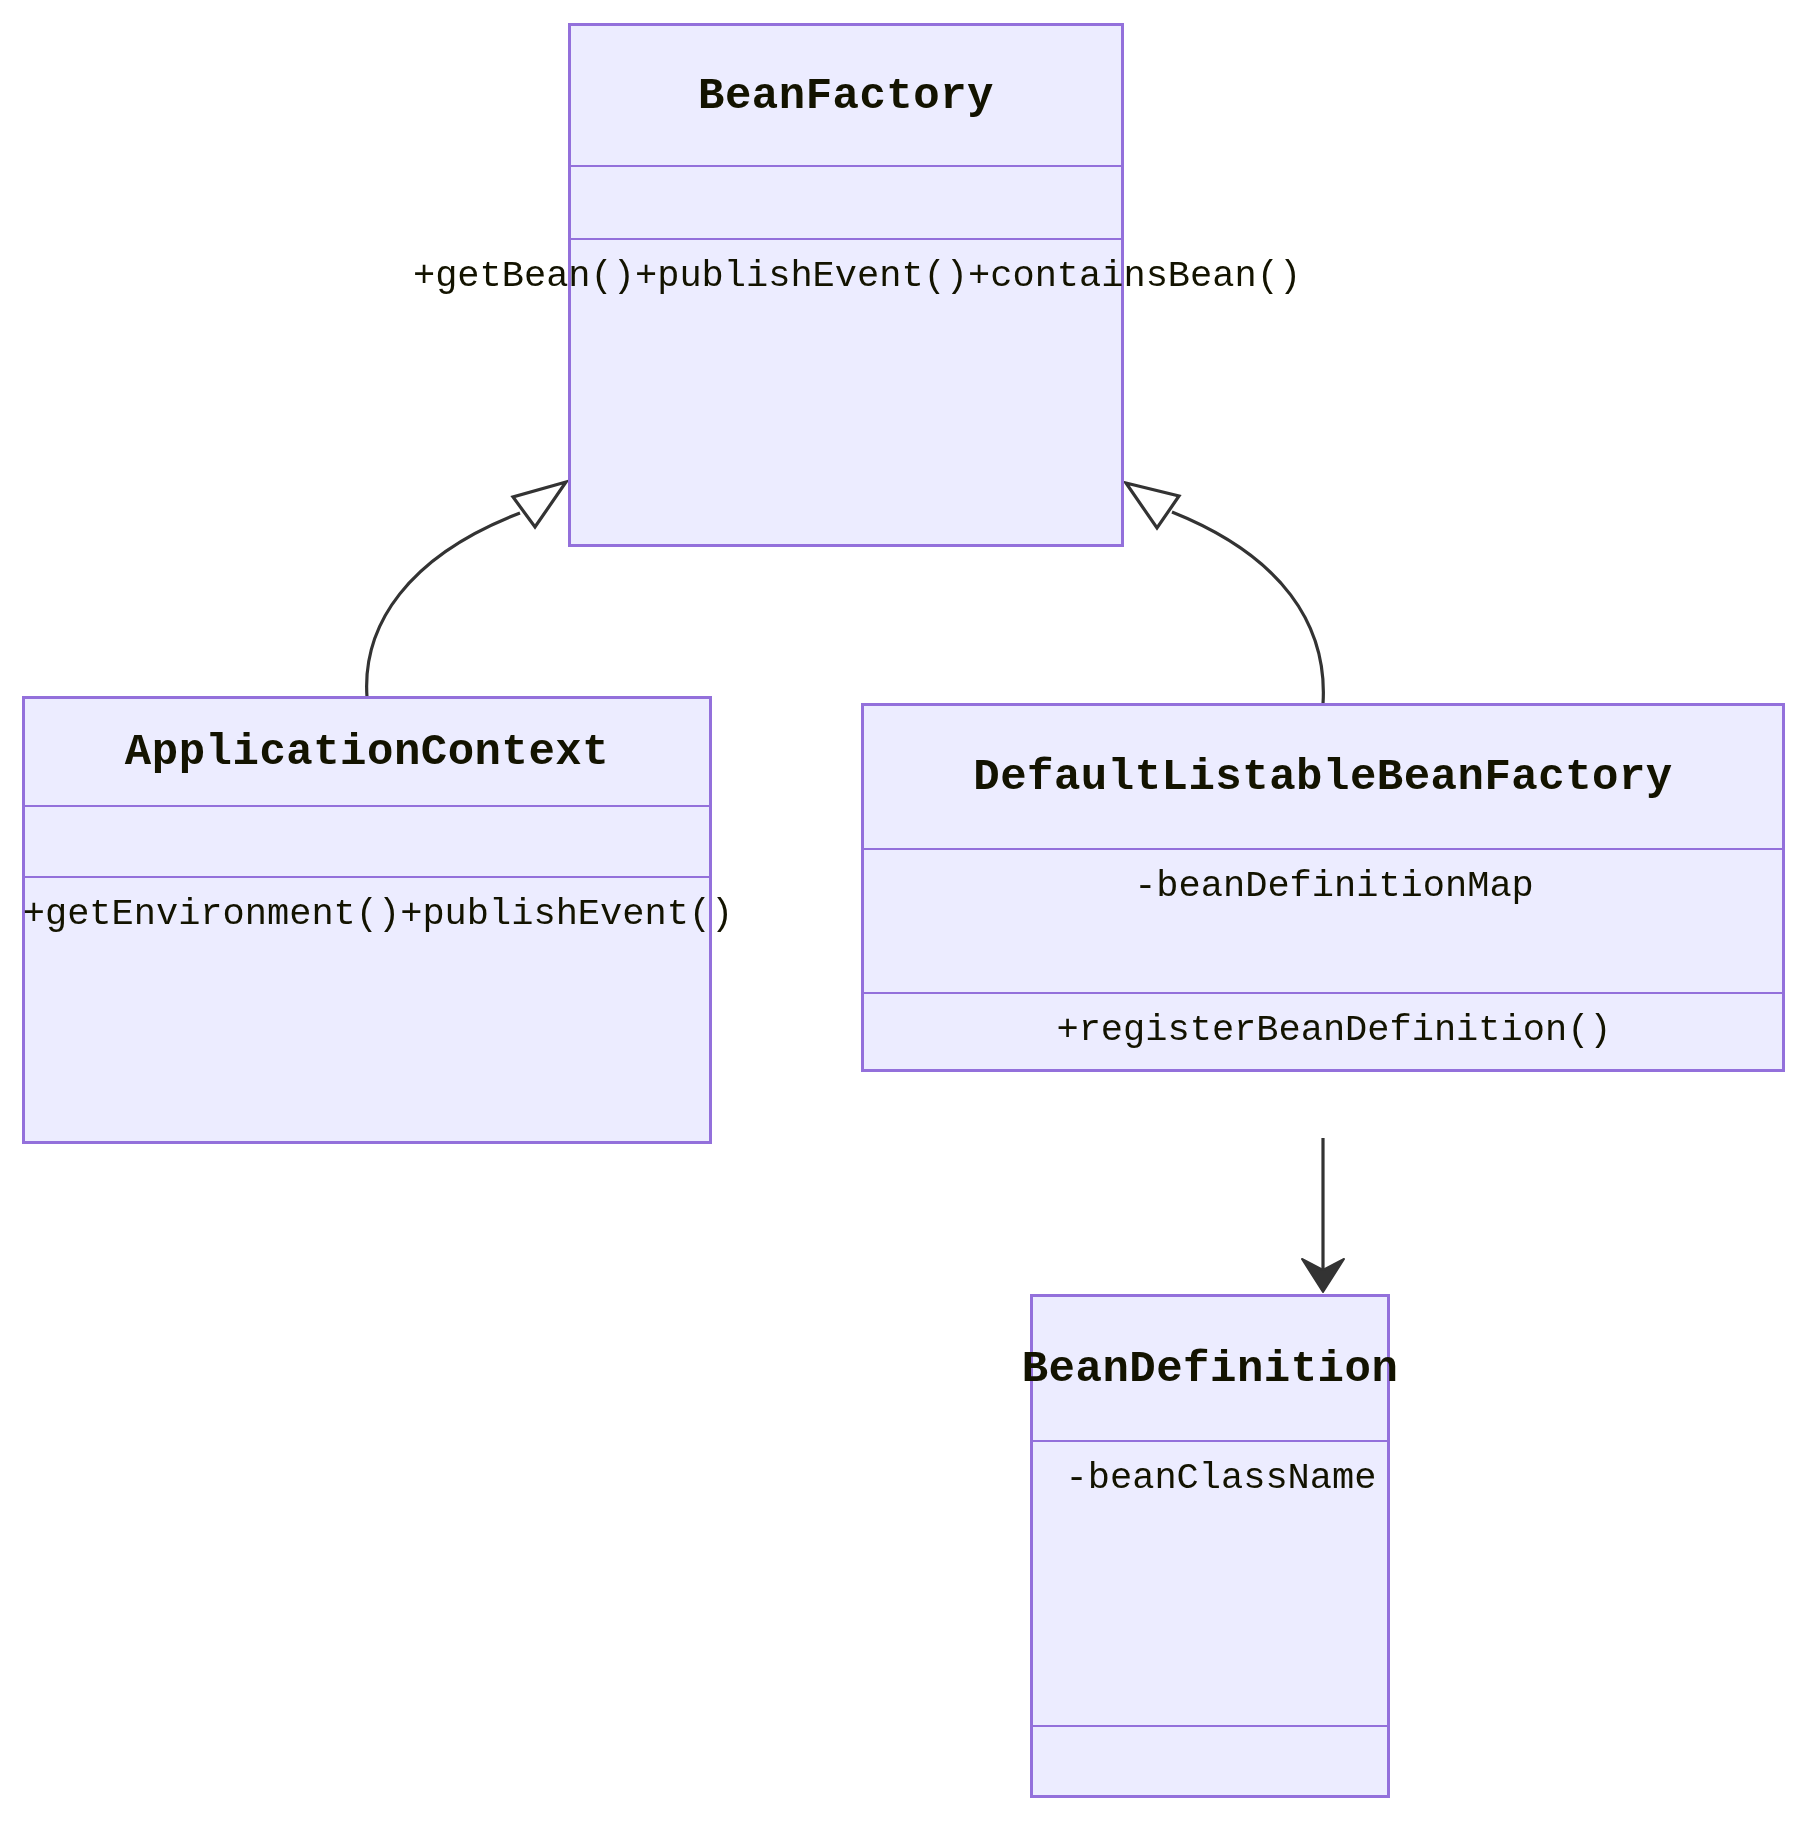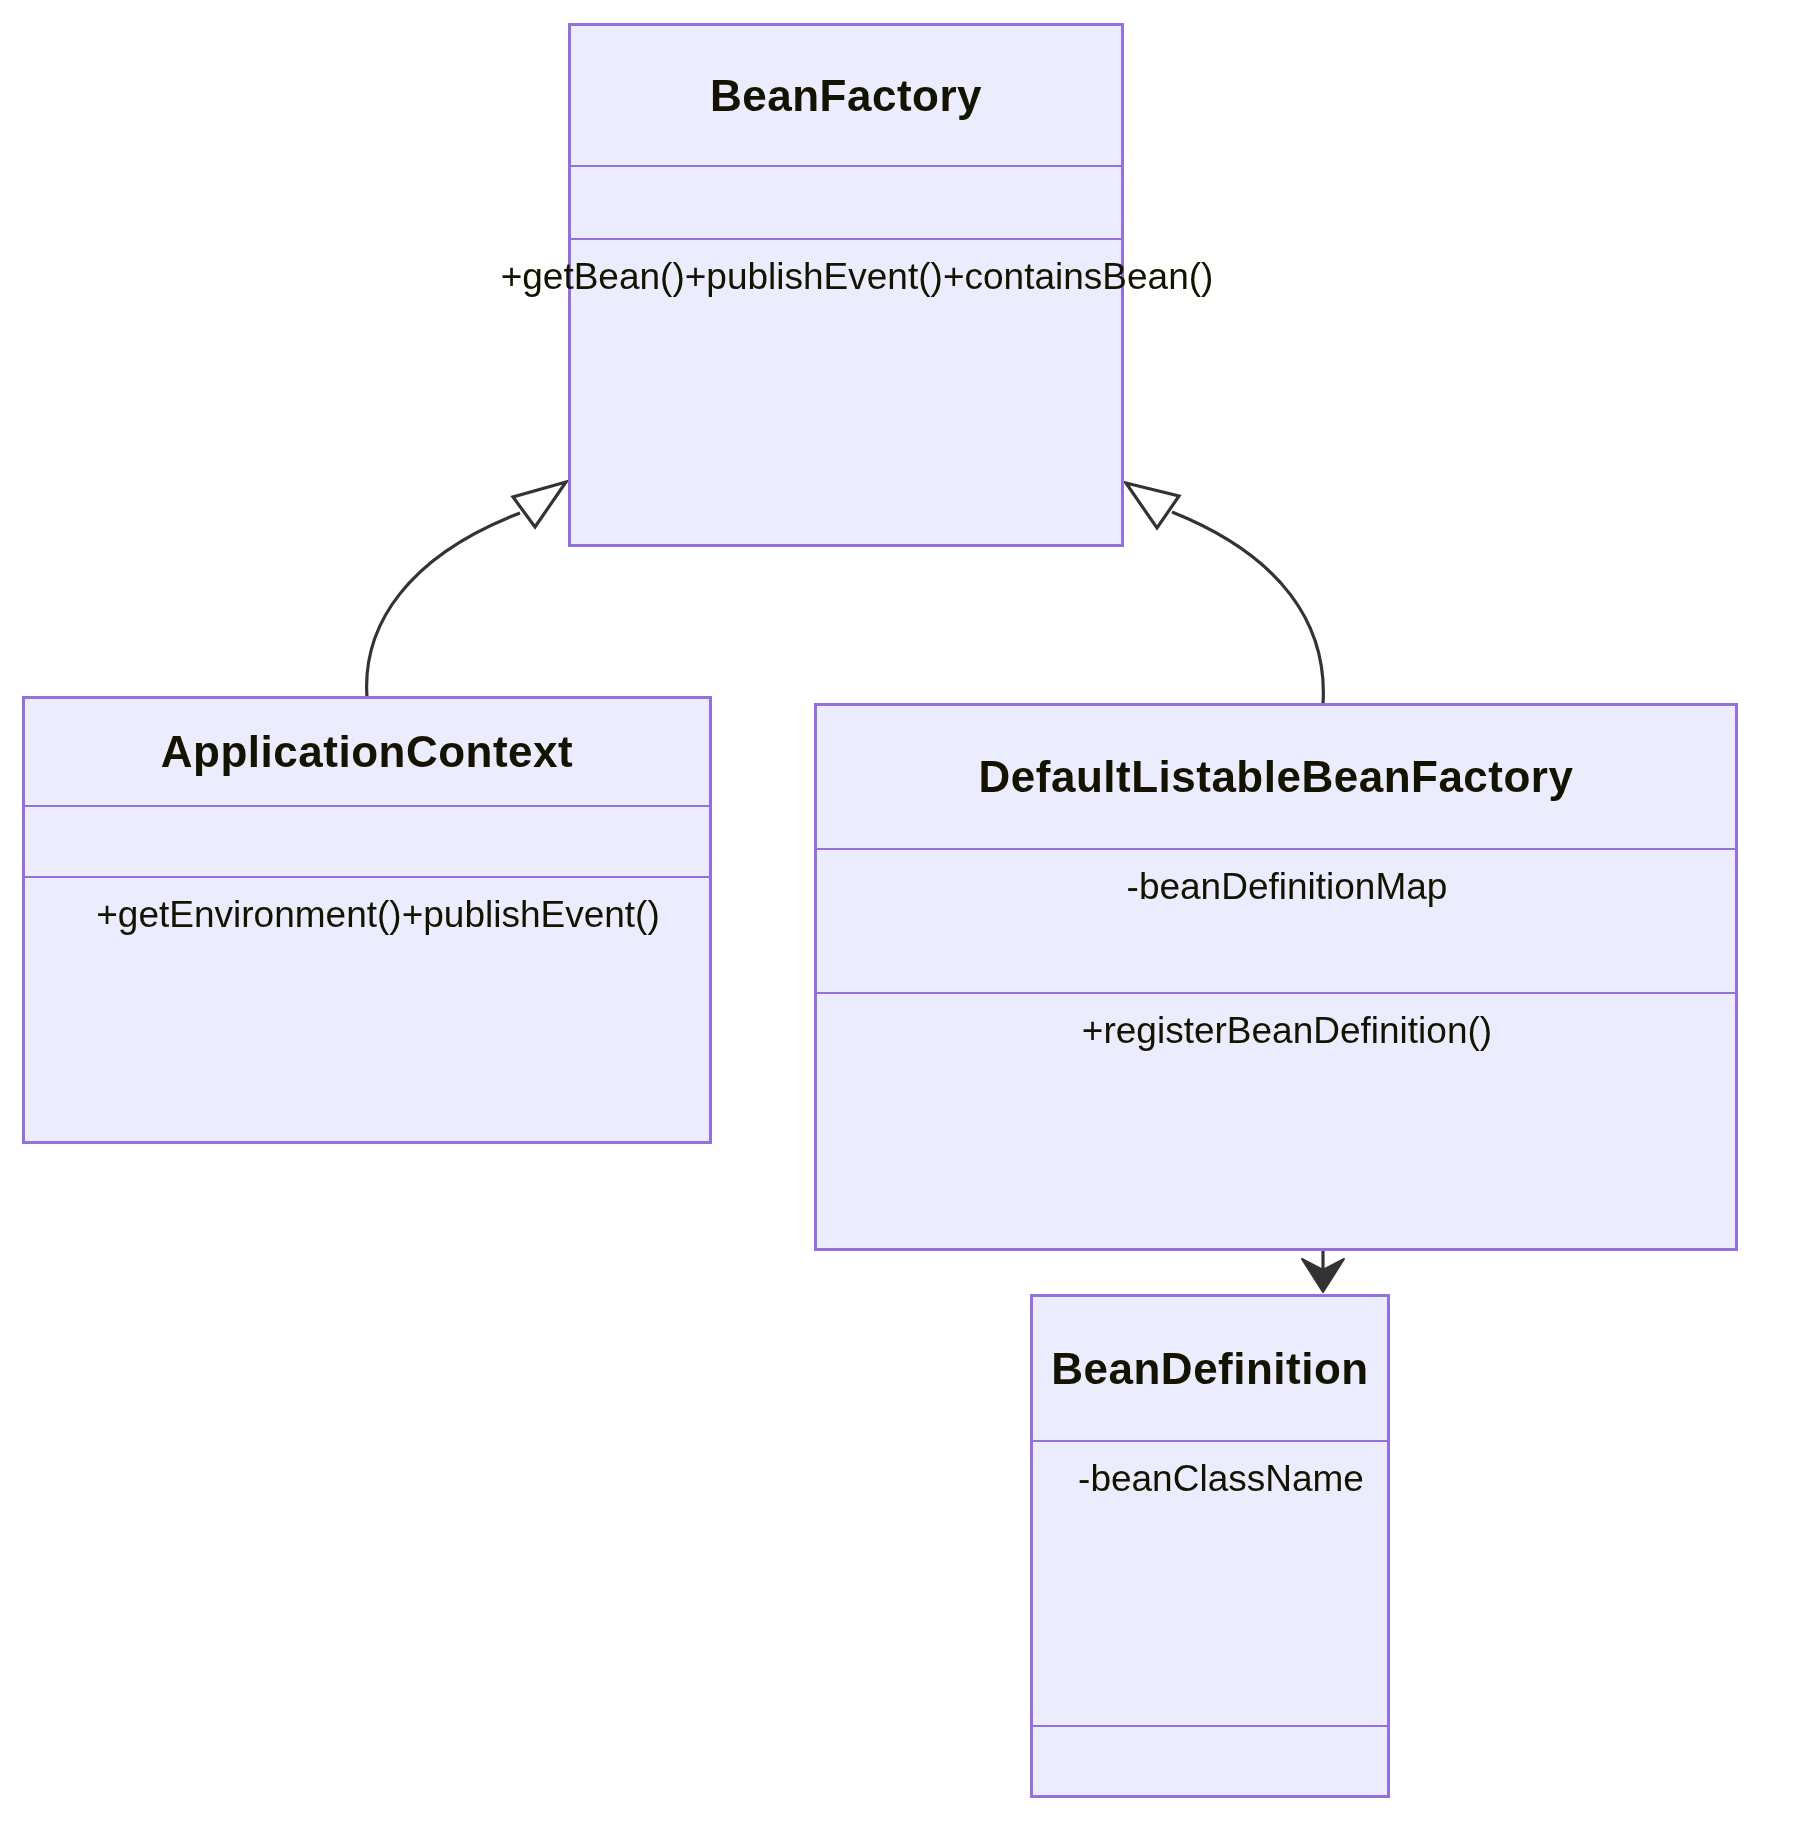--- a/index.html
+++ b/index.html
@@ -9,21 +9,21 @@
     --text: #131300;
     --background: #FFFFFF;
   }
   * { margin: 0; padding: 0; box-sizing: border-box; }
   html, body { background: var(--background); }
   .canvas {
     position: relative;
     width: 1809px;
     height: 1824px;
     background: var(--background);
-    font-family: Liberation Sans, sans-serif;
+    font-family: Liberation Mono, monospace;
     color: var(--text);
     overflow: hidden;
   }
   .edges {
     position: absolute;
     left: 0; top: 0;
     width: 1809px; height: 1824px;
   }
   .edges path, .edges line {
     fill: none;
@@ -111,21 +111,21 @@
     <div class="sect title-sect" style="height:106px">
       <span class="class-title">ApplicationContext</span>
     </div>
     <div class="sect divided" style="height:71px"></div>
     <div class="sect divided members grow">
       <div class="member">+getEnvironment()</div>
       <div class="member">+publishEvent()</div>
     </div>
   </div>
 
-  <div class="class-box" style="left:814px; top:703px; width:924px; height:548px;">
+  <div class="class-box" style="left:861px; top:703px; width:924px; height:369px;">
     <div class="sect title-sect" style="height:142px">
       <span class="class-title">DefaultListableBeanFactory</span>
     </div>
     <div class="sect divided members" style="height:144px">
       <div class="member">-beanDefinitionMap</div>
     </div>
     <div class="sect divided members grow">
       <div class="member">+registerBeanDefinition()</div>
     </div>
   </div>

